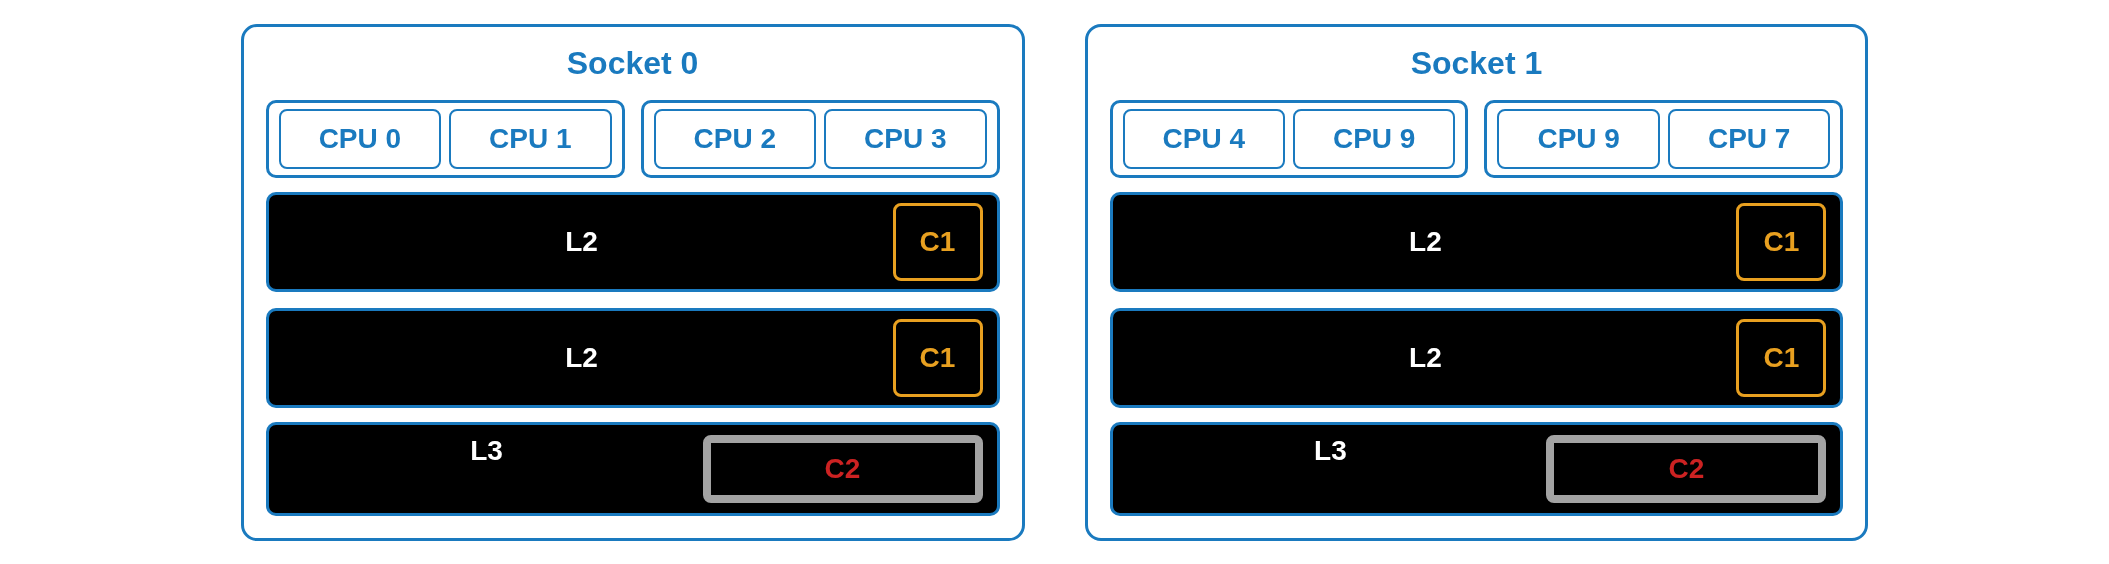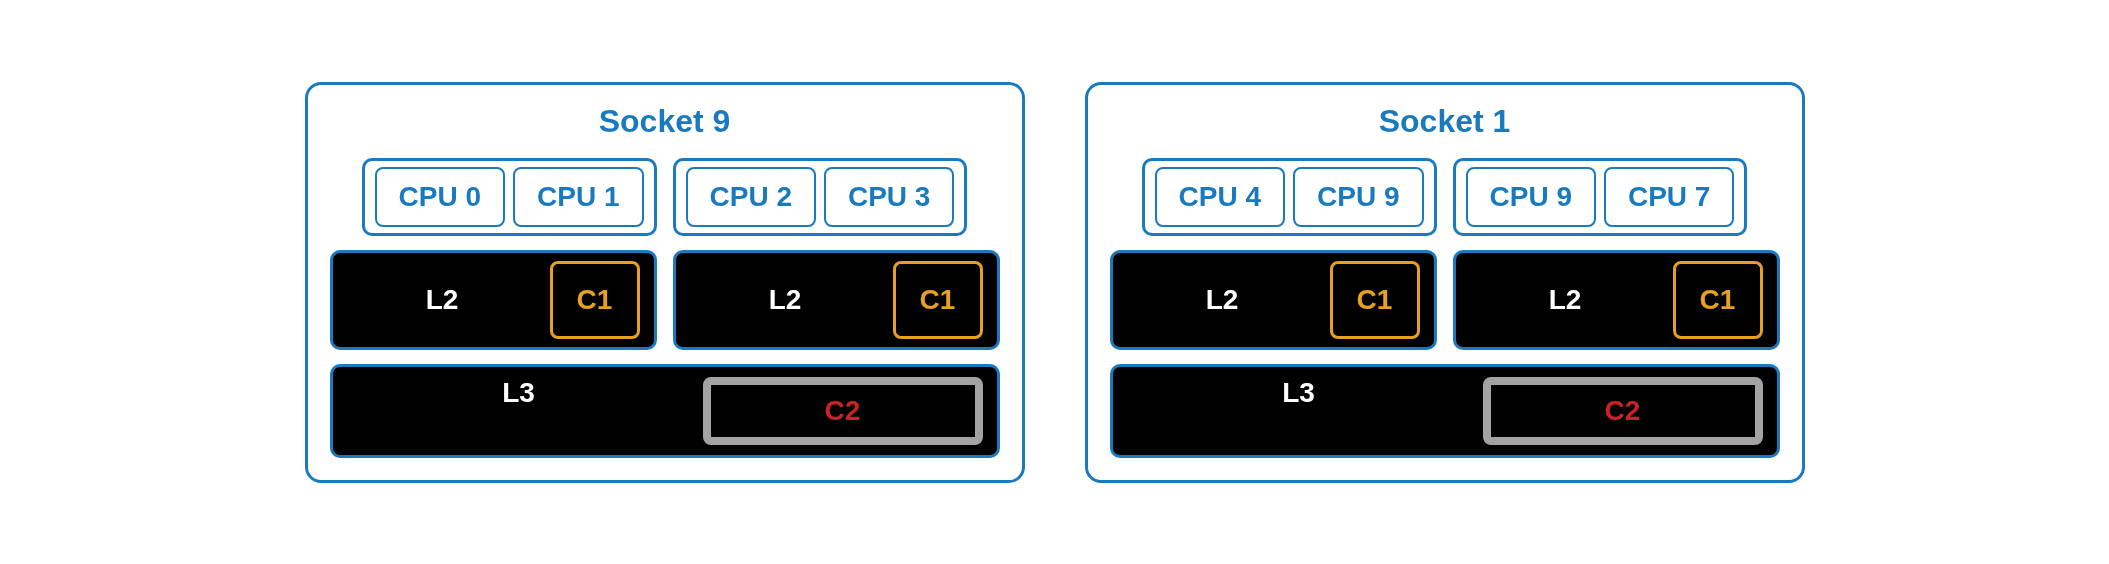--- a/index.html
+++ b/index.html
@@ -48,28 +48,28 @@
       border: 3px solid #1a7abf;
       border-radius: 10px;
       padding: 6px 10px;
     }
     .cpu-cell {
       border: 2px solid #1a7abf;
       border-radius: 8px;
       color: #1a7abf;
       font-size: 28px;
       font-weight: bold;
-      padding: 12px 22px;
+      padding: 12px 38px;
       background: #fff;
       min-width: 120px;
       text-align: center;
     }
     .l2-row {
       display: flex;
-      flex-direction: row;
+      flex-direction: column;
       gap: 16px;
       justify-content: center;
     }
     .l2-group {
       border: 3px solid #1a7abf;
       border-radius: 10px;
       background: #000;
       display: flex;
       flex-direction: row;
       align-items: center;
@@ -122,21 +122,21 @@
       min-width: 280px;
       text-align: center;
     }
   </style>
 </head>
 <body>
 
 <div class="main-container">
 
   <div class="socket-box">
-    <div class="socket-title">Socket 9</div>
+    <div class="socket-title">Socket 0</div>
 
     <div class="cpu-row">
       <div class="cpu-group">
         <div class="cpu-cell">CPU 0</div>
         <div class="cpu-cell">CPU 1</div>
       </div>
       <div class="cpu-group">
         <div class="cpu-cell">CPU 2</div>
         <div class="cpu-cell">CPU 3</div>
       </div>

